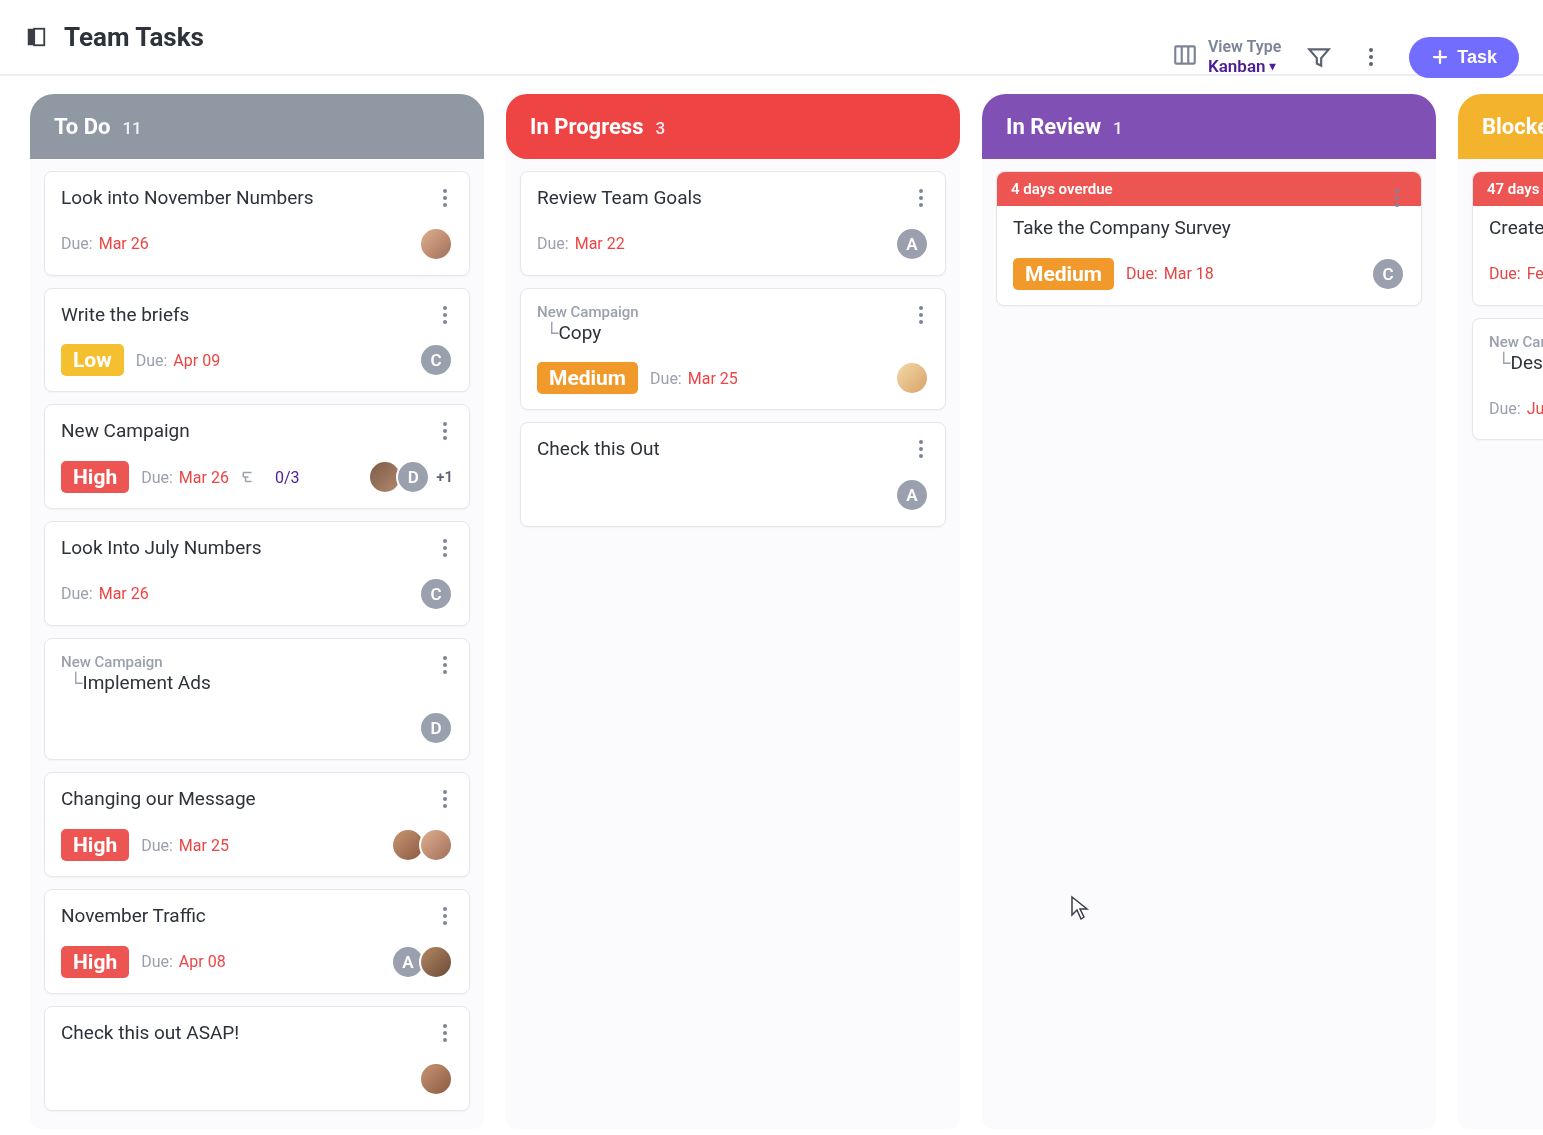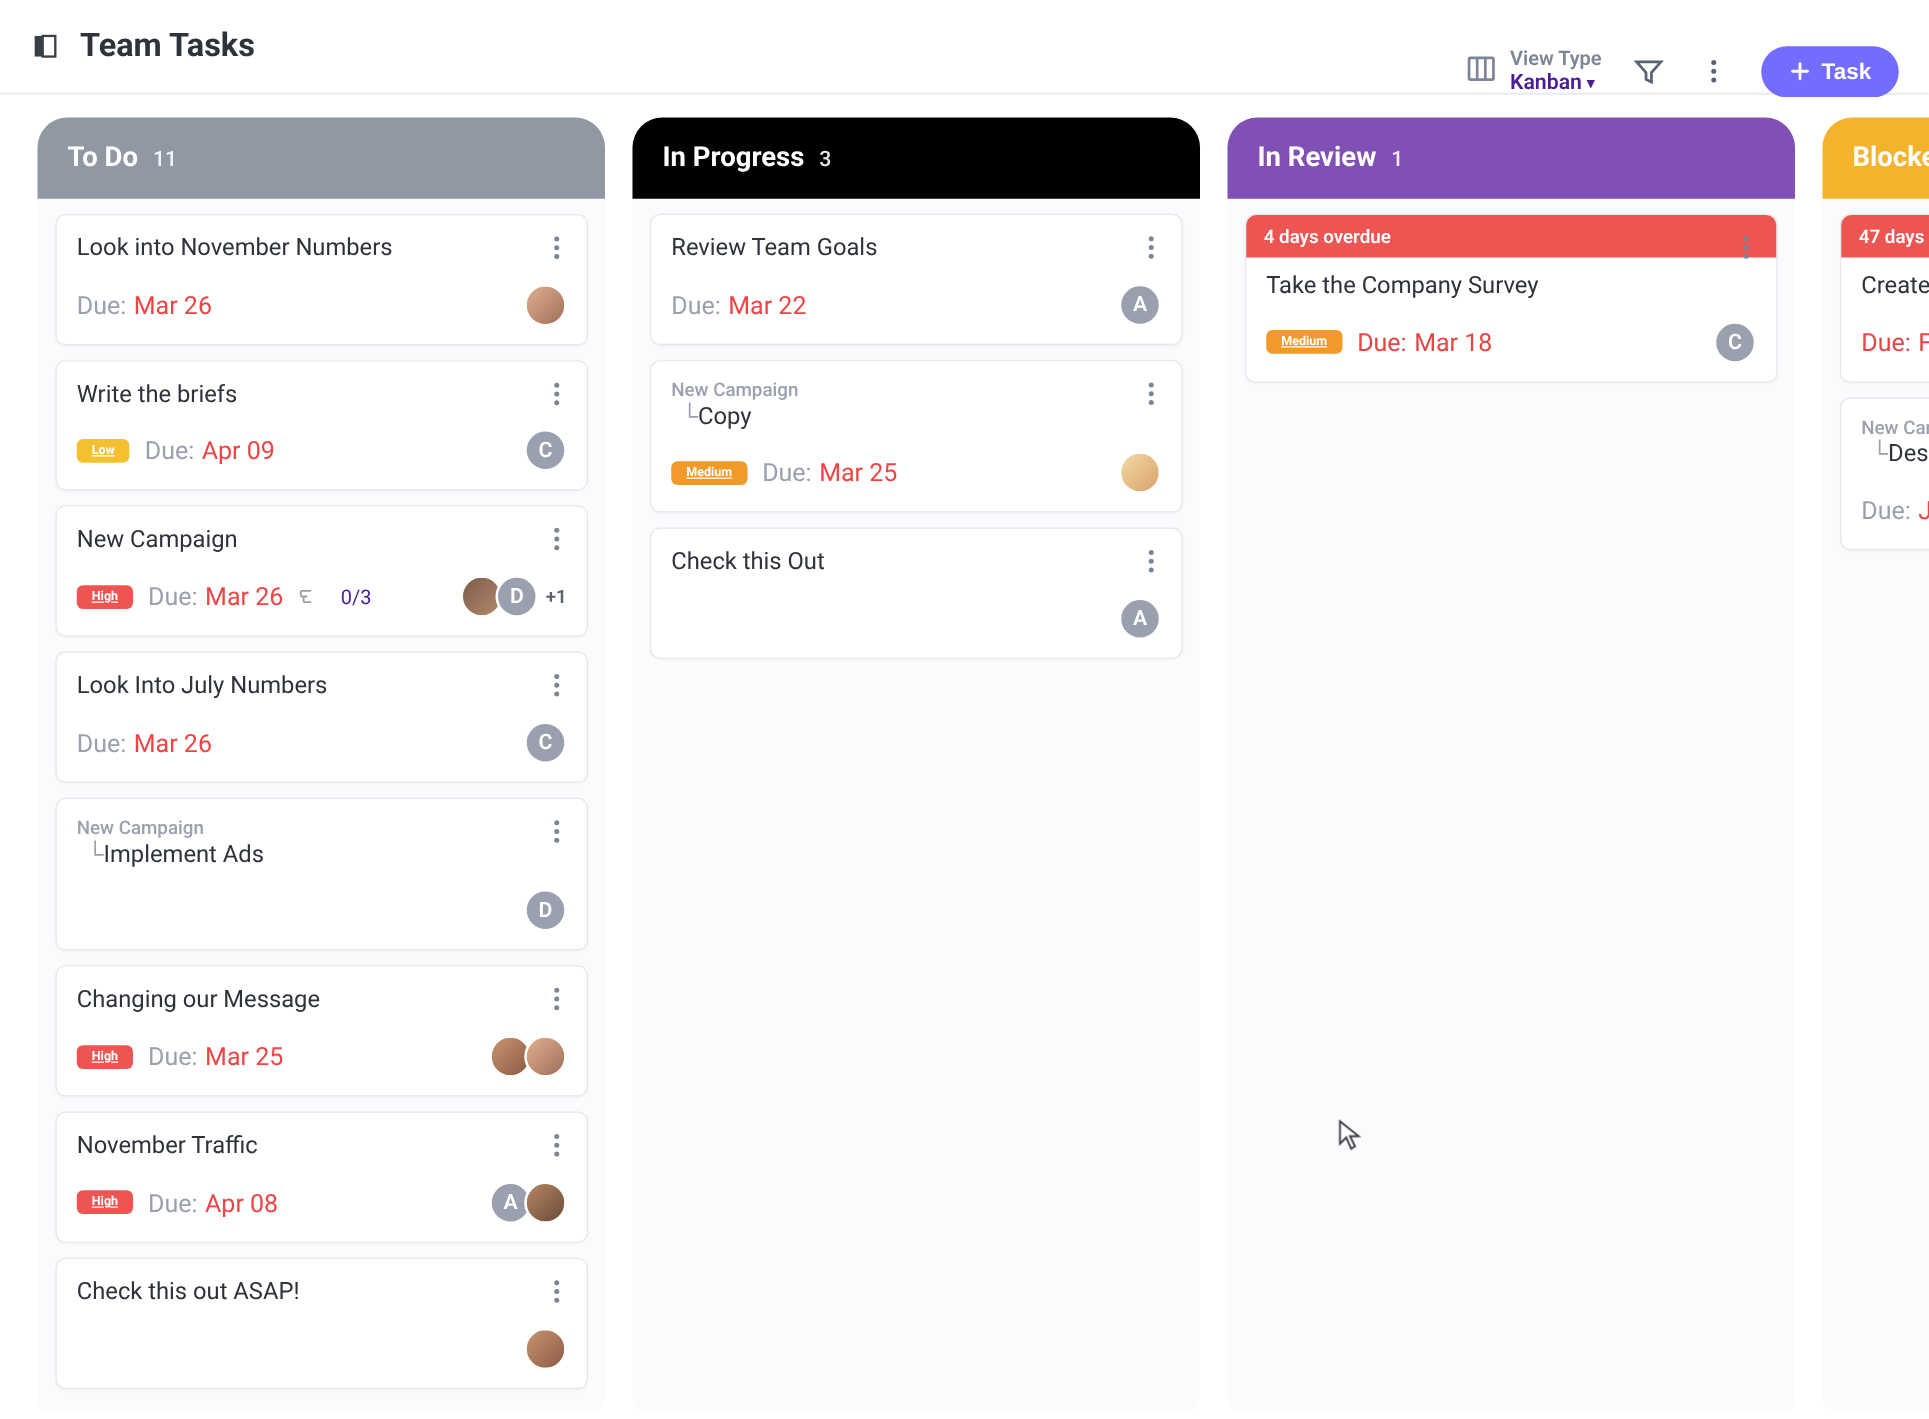--- a/index.html
+++ b/index.html
@@ -89,21 +89,21 @@
     }
     .column-header {
       border-radius: 24px 24px 0 0;
       padding: 20px 24px;
       display: flex;
       align-items: baseline;
       gap: 12px;
       color: #fff;
     }
     .col-todo .column-header { background: #8f98a3; }
-    .col-progress .column-header { background: #000000; }
+    .col-progress .column-header { background: #ef4444; border-radius: 21px; }
     .col-review .column-header { background: #8050b5; }
     .col-blocked .column-header { background: #f3b32c; }
     .column-title { font-size: 22px; font-weight: 700; }
     .column-count { font-size: 17px; font-weight: 500; opacity: 0.9; }
     .cards {
       padding: 12px 14px;
       display: flex;
       flex-direction: column;
       gap: 12px;
       overflow-y: auto;
@@ -152,32 +152,31 @@
       line-height: 1.3;
     }
     .card-row {
       margin-top: 16px;
       display: flex;
       align-items: center;
       gap: 12px;
       min-height: 34px;
     }
     .priority-chip {
-      font-size: 10px;
+      font-size: 21px;
       font-weight: 700;
       color: #fff;
       padding: 4px 12px;
       border-radius: 5px;
-      text-decoration: underline;
     }
     .prio-low { background: #f4c030; }
     .prio-medium { background: #f19a2b; }
     .prio-high { background: #ed5553; }
     .due-block {
-      font-size: 20px;
+      font-size: 16px;
       color: #9aa0ad;
       display: flex;
       gap: 6px;
     }
     .due-block.overdue .due-label, .due-block.overdue .due-date { color: #e34745; }
     .due-label { color: #9aa0ad; }
     .due-date { color: #ef4444; }
     .subtask-ind {
       display: flex; align-items: center; gap: 16px;
       color: #4c1d95; font-size: 16px;

